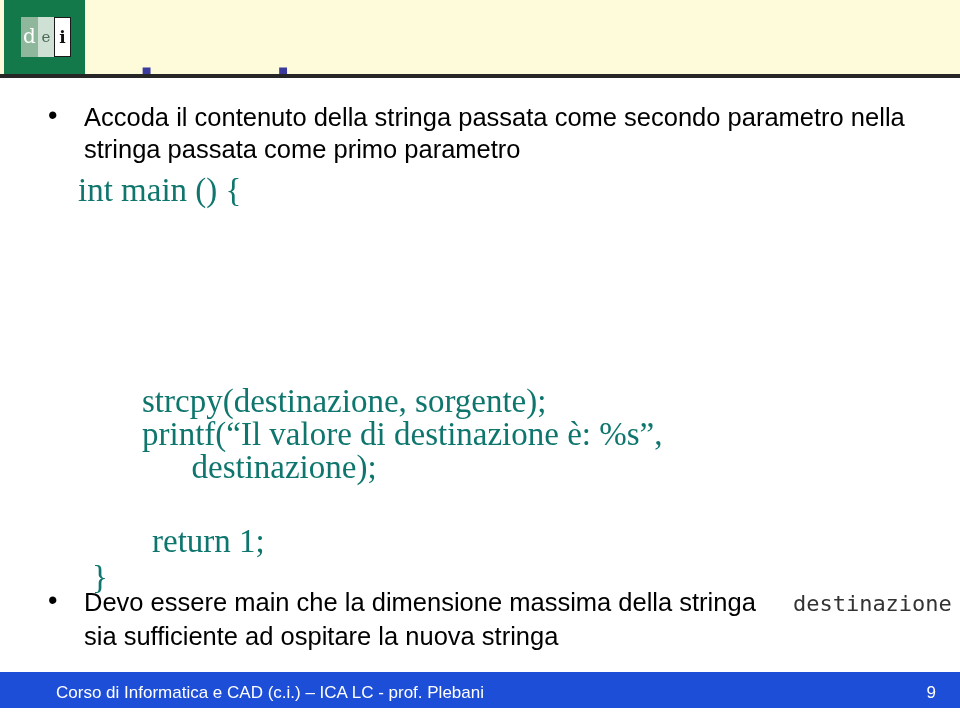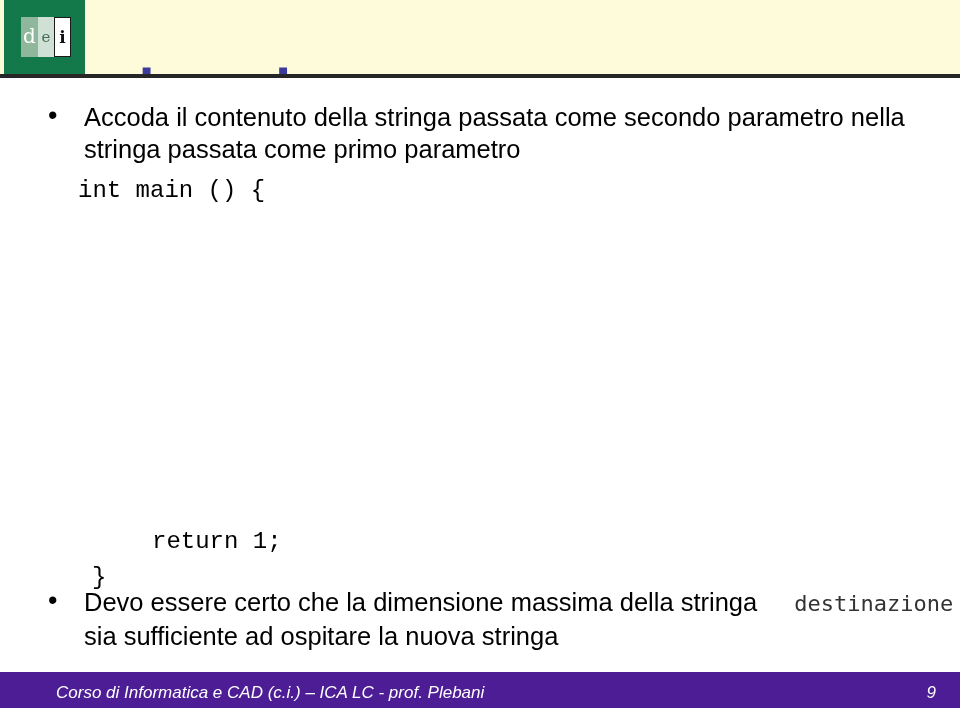--- a/index.html
+++ b/index.html
@@ -149,23 +149,23 @@
 
   #bullet-top {
     position: absolute;
     left: 0;
     top: 23px;
     width: 900px;
   }
 
   .code {
     position: absolute;
-    font-family: Liberation Mono, monospace;
-    font-size: 24px;
-    color: #000000;
+    font-family: Liberation Serif, serif;
+    font-size: 33px;
+    color: #0f766e;
     line-height: 33px;
     white-space: pre;
   }
   #code-main      { left: 62px;  top: 96px; }
   #code-decl      { left: 126px; top: 163px; }
   #code-calls     { left: 126px; top: 307px; }
   #code-return    { left: 136px; top: 447px; }
   #code-close     { left: 76px;  top: 483px; }
 
   #bullet-bottom {
@@ -175,22 +175,21 @@
     width: 900px;
   }
 
   
   .footer {
     position: absolute;
     left: 0;
     top: 672px;
     width: 960px;
     height: 36px;
-    background: #4c1d95;
-    font-style: italic;
+    background: #1d4ed8;
   }
   .footer-text {
     position: absolute;
     left: 56px;
     top: 11px;
     font-family: "Liberation Sans", sans-serif;
     font-size: 17px;
     color: #ffffff;
     white-space: nowrap;
   }
@@ -223,27 +222,30 @@
     <div class="header-rule"></div>
   </div>
 
   <div class="content">
 
     <div class="bullet" id="bullet-top">Accoda il contenuto della stringa passata come secondo parametro nella stringa passata come primo parametro</div>
 
     <div class="code" id="code-main">int main () {</div>
 
 
+    <div class="code" id="code-calls">strcpy(destinazione, sorgente);
+printf(“Il valore di destinazione è: %s”,
+      destinazione);</div>
 
     <div class="code" id="code-return">return 1;</div>
 
     <div class="code" id="code-close">}</div>
 
     <div class="bullet" id="bullet-bottom">
-      <span>Devo essere certo che la dimensione massima della stringa </span><span class="mono-inline">destinazione</span><span> sia sufficiente ad ospitare la nuova stringa</span>
+      <span>Devo essere main che la dimensione massima della stringa </span><span class="mono-inline">destinazione</span><span> sia sufficiente ad ospitare la nuova stringa</span>
     </div>
 
   </div>
 
   <div class="footer">
     <div class="footer-text">Corso di Informatica e CAD (c.i.) – ICA LC - prof. Plebani</div>
     <div class="footer-page">9</div>
   </div>
 
 </div>

